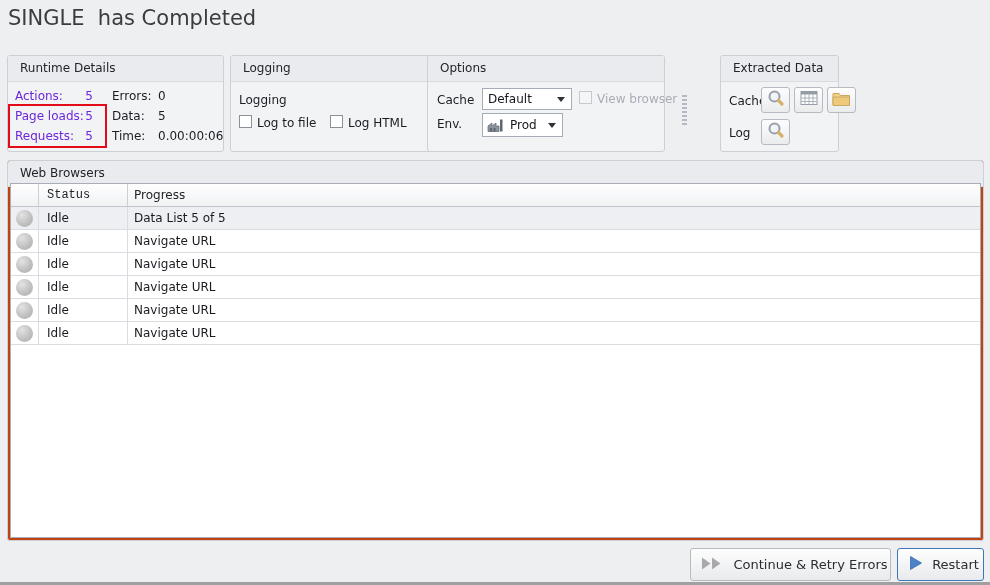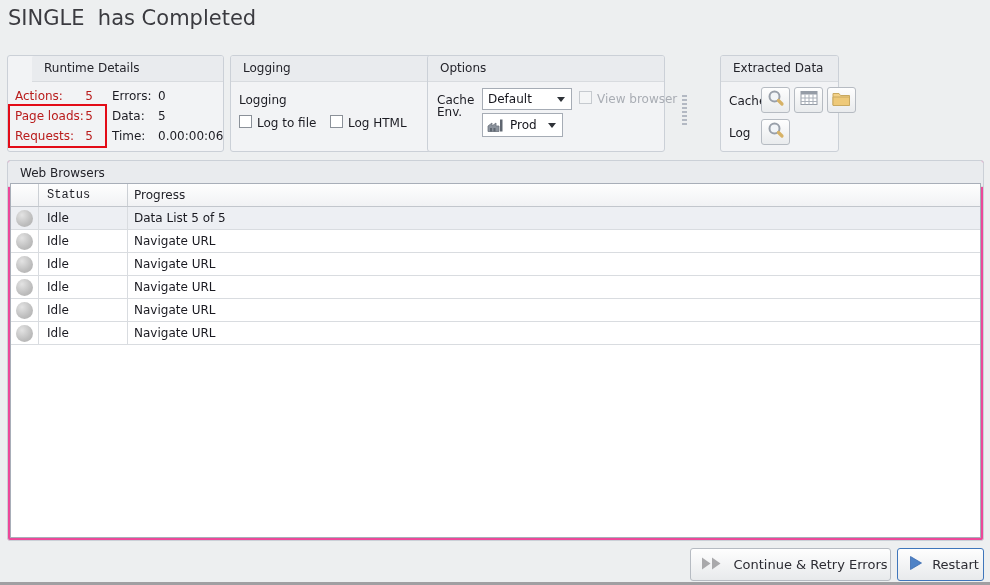--- a/index.html
+++ b/index.html
@@ -5,29 +5,29 @@
   html,body{margin:0;padding:0;}
   body{font-family:"DejaVu Sans","Liberation Sans",sans-serif;}
   #app{position:relative;width:990px;height:585px;background:#edeff0;overflow:hidden;}
 
   
   #title{position:absolute;left:8px;top:6px;font-size:21px;color:#3b3b40;white-space:pre;}
 
   
   .panel{position:absolute;top:55px;height:97px;background:#f2f3f5;border:1px solid #cbd0d7;border-radius:3px;box-sizing:border-box;}
   .panel-h{height:25px;line-height:25px;padding-left:12px;font-size:12px;color:#24242b;background:#e9ebee;border-bottom:1px solid #d8dbdf;border-radius:2px 2px 0 0;}
-  #p-runtime{left:7px;width:217px;padding-left:24px;}
+  #p-runtime{left:7px;width:217px;}
   #p-logging{left:230px;width:208px;}
   #p-options{left:427px;width:238px;}
   #p-extracted{left:720px;width:119px;}
 
   .lbl{position:absolute;font-size:12px;color:#1c1c23;white-space:nowrap;}
 
   
-  .stat-row{position:absolute;left:7px;width:78px;display:flex;justify-content:space-between;font-size:12px;color:#b91c1c;}
+  .stat-row{position:absolute;left:7px;width:78px;display:flex;justify-content:space-between;font-size:12px;color:#6d28d9;}
   .stat-row2{position:absolute;left:104px;display:flex;font-size:12px;color:#1c1c23;}
   .stat-row2 .sl{width:46px;}
   #red-box{position:absolute;left:8px;top:104px;width:99px;height:44px;border:2px solid #e30b17;box-sizing:border-box;pointer-events:none;z-index:6;}
 
   
   .combo{position:absolute;background:#fff;border:1px solid #a6acb5;box-sizing:border-box;font-size:12px;color:#15151c;}
   .combo .ctext{position:absolute;left:5px;top:50%;transform:translateY(-50%);white-space:nowrap;}
   .combo .arrow{position:absolute;right:6px;top:50%;margin-top:-2px;width:0;height:0;border-left:4px solid transparent;border-right:4px solid transparent;border-top:5px solid #2e3238;}
   .combo .focusrect{position:absolute;left:1px;top:1px;bottom:1px;right:20px;border:1px dotted #5c5f66;}
 
@@ -37,21 +37,21 @@
   .cb-label{position:absolute;font-size:12px;color:#1c1c23;white-space:nowrap;}
   .cb-label.disabled{color:#a9adb4;}
 
   
   .icon-btn{position:absolute;width:29px;height:26px;background:linear-gradient(#fefefe,#e9ebed);border:1px solid #b6bbc2;border-radius:3px;box-sizing:border-box;display:flex;align-items:center;justify-content:center;}
 
   
   #splitter{position:absolute;left:682px;top:95px;width:5px;height:30px;background:repeating-linear-gradient(to bottom,#b3b9c3 0px,#b3b9c3 2px,transparent 2px,transparent 4px);}
 
   
-  #wb{position:absolute;left:7px;top:160px;width:977px;height:381px;background:#ec4899;border:1px solid #cbd0d7;border-radius:3px;box-sizing:border-box;}
+  #wb{position:absolute;left:7px;top:160px;width:977px;height:381px;background:#c2410c;border:1px solid #cbd0d7;border-radius:3px;box-sizing:border-box;}
   #wb .panel-h{border-radius:2px 2px 0 0;}
   #grid{position:absolute;left:2px;top:22px;right:2px;bottom:2px;background:#fff;border:1px solid #a8aeb8;overflow:hidden;}
   .grid-head{display:flex;height:23px;background:linear-gradient(#fefefe,#f1f2f4);border-bottom:1px solid #c2c6cc;box-sizing:border-box;}
   .grid-head .cell{font-size:12px;color:#23232a;line-height:22px;}
   .grid-row{display:flex;height:23px;border-bottom:1px solid #d9dce0;box-sizing:border-box;background:#fff;}
   .grid-row.selected{background:#edeff3;}
   .cell{box-sizing:border-box;}
   .c0{width:28px;border-right:1px solid #d9dce0;position:relative;}
   .grid-head .c0{border-right:1px solid #ccd0d5;}
   .c1{width:89px;border-right:1px solid #d9dce0;padding-left:8px;}
@@ -115,21 +115,21 @@
 
   <div class="panel" id="p-options">
     <div class="panel-h">Options</div>
     <div class="lbl" style="left:9px;top:37px">Cache</div>
     <div class="combo" style="left:54px;top:32px;width:90px;height:22px">
       <span class="ctext">Default</span>
       <span class="arrow"></span>
     </div>
     <div class="cb disabled" style="left:151px;top:35px"></div>
     <div class="cb-label disabled" style="left:169px;top:36px">View browser</div>
-    <div class="lbl" style="left:9px;top:49px">Env.</div>
+    <div class="lbl" style="left:9px;top:61px">Env.</div>
     <div class="combo" style="left:54px;top:57px;width:81px;height:24px">
       <span style="position:absolute;left:4px;top:5px">
         <svg viewBox="0 0 18 13" width="18" height="13">
           <rect x="13" y="0.5" width="2.5" height="12" fill="#5f6670"></rect>
           <path d="M1 12.5 V7 l4-3 v3 l4-3 v3 h3 v5.5 z" fill="#8b929c" stroke="#6d747e" stroke-width="0.8"></path>
           <rect x="3" y="9" width="2" height="3.5" fill="#5f6670"></rect>
           <rect x="6.5" y="9" width="2" height="3.5" fill="#5f6670"></rect>
         </svg>
       </span>
       <span class="ctext" style="left:27px">Prod</span>

